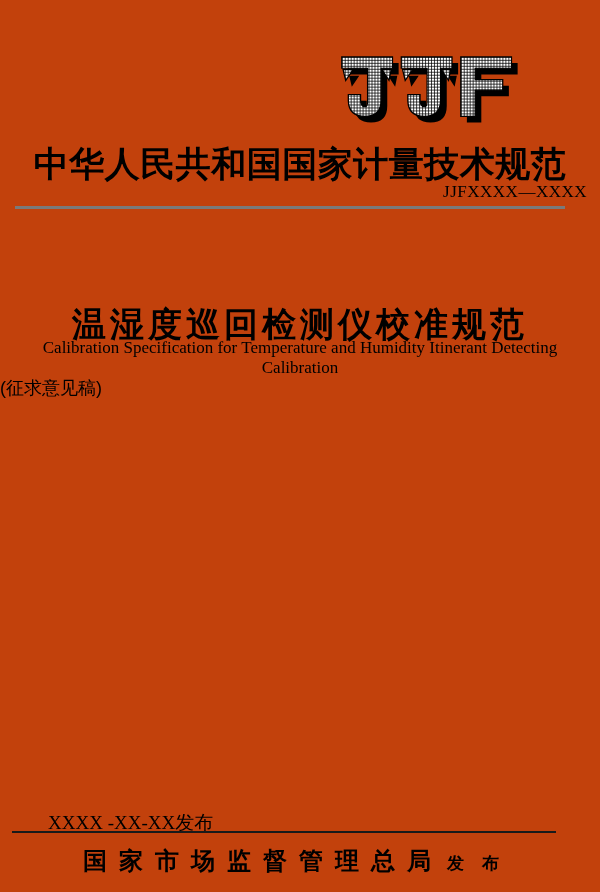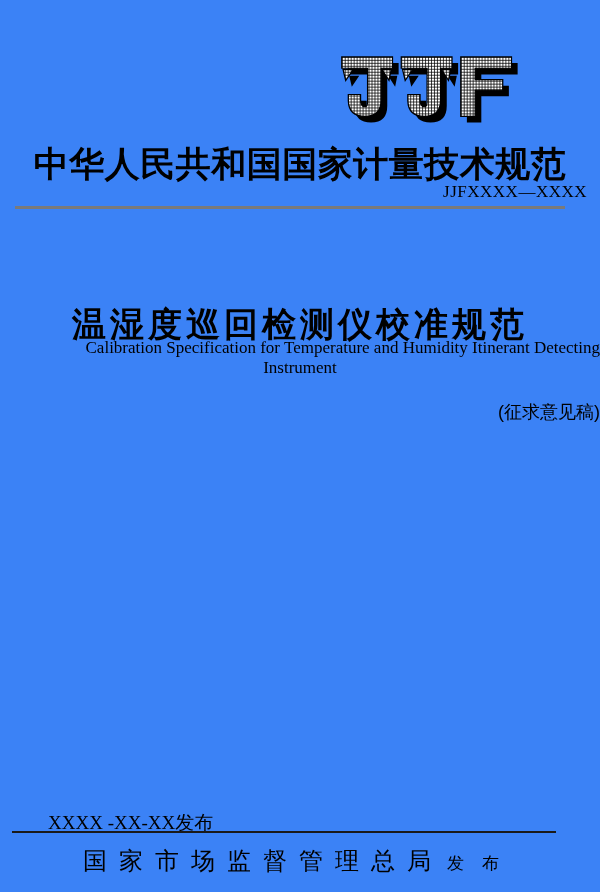--- a/index.html
+++ b/index.html
@@ -1,19 +1,19 @@
 <!DOCTYPE html>
 <html lang="zh"><head>
 <meta charset="utf-8">
 <style>
   html,body{margin:0;padding:0;background:#fff;}
   .page{
     position:relative;
     width:600px;height:892px;
-    background:#3b82f6;
+    background:#c2410c;
     overflow:hidden;
     font-family:"Liberation Serif", serif;
     color:#000;
   }
   
   .logo{
     position:absolute; top:54px; right:78px;
     width:182px; height:74px;
   }
   .logo svg{display:block;width:100%;height:100%;}
@@ -38,53 +38,52 @@
   
   .title{
     position:absolute; top:290px; left:0; right:0;
     margin:12px; text-align:center;
     font-family:"Liberation Sans", sans-serif;
     font-weight:bold; font-size:34px; letter-spacing:4px;
     white-space:nowrap;
   }
   .sub-en1{
     position:absolute; top:338px; left:0; right:0;
-    text-align:right; font-size:17px;
+    text-align:center; font-size:17px;
     font-family:"Liberation Serif", serif;
     white-space:nowrap;
   }
   .sub-en2{
     position:absolute; top:358px; left:0; right:0;
     text-align:center; font-size:17px;
     font-family:"Liberation Serif", serif;
   }
   .draft{
     position:absolute; top:376px; left:0; right:0;
-    text-align:right; font-size:18px;
+    text-align:left; font-size:18px;
     font-family:"Liberation Sans", sans-serif;
-    margin-top:24px;
   }
   
   .date-left{
     position:absolute; top:810px; left:48px;
     font-size:19px; font-family:Liberation Serif, serif;
   }
   .date-right{
     position:absolute; top:810px; right:58px;
     font-size:19px; font-family:"Liberation Serif", serif;
   }
   .rule-black{
     position:absolute; top:831px; left:12px;
     width:544px; height:2px; background:#1a1a1a;
   }
   .publisher{
     position:absolute; top:845px; left:0; right:0;
     text-align:center; white-space:nowrap;
     font-family:"Liberation Sans", sans-serif;
-    font-weight:normal;
+    font-weight:bold;
   }
   .pub-main{ font-size:24px; letter-spacing:12px; }
   .pub-suffix{ font-size:17px; letter-spacing:18px; margin-left:4px; }
 </style>
 </head>
 <body>
 
 <div class="page">
 
   <div class="logo" role="img" aria-label="JJF">
@@ -120,21 +119,21 @@
   <h1 class="heading">中华人民共和国国家计量技术规范</h1>
 
   <div class="code">JJFXXXX—XXXX</div>
 
   <div class="rule-gray"></div>
 
   <h2 class="title">温湿度巡回检测仪校准规范</h2>
 
   <div class="sub-en1">Calibration Specification for Temperature and Humidity Itinerant Detecting</div>
 
-  <div class="sub-en2">Instrument</div>
+  <div class="sub-en2">Calibration</div>
 
   <div class="draft">(征求意见稿)</div>
 
   <div class="date-left">XXXX -XX-XX发布</div>
 
 
   <div class="rule-black"></div>
 
   <div class="publisher">
     <span class="pub-main">国家市场监督管理总局</span><span class="pub-suffix">发布</span>

